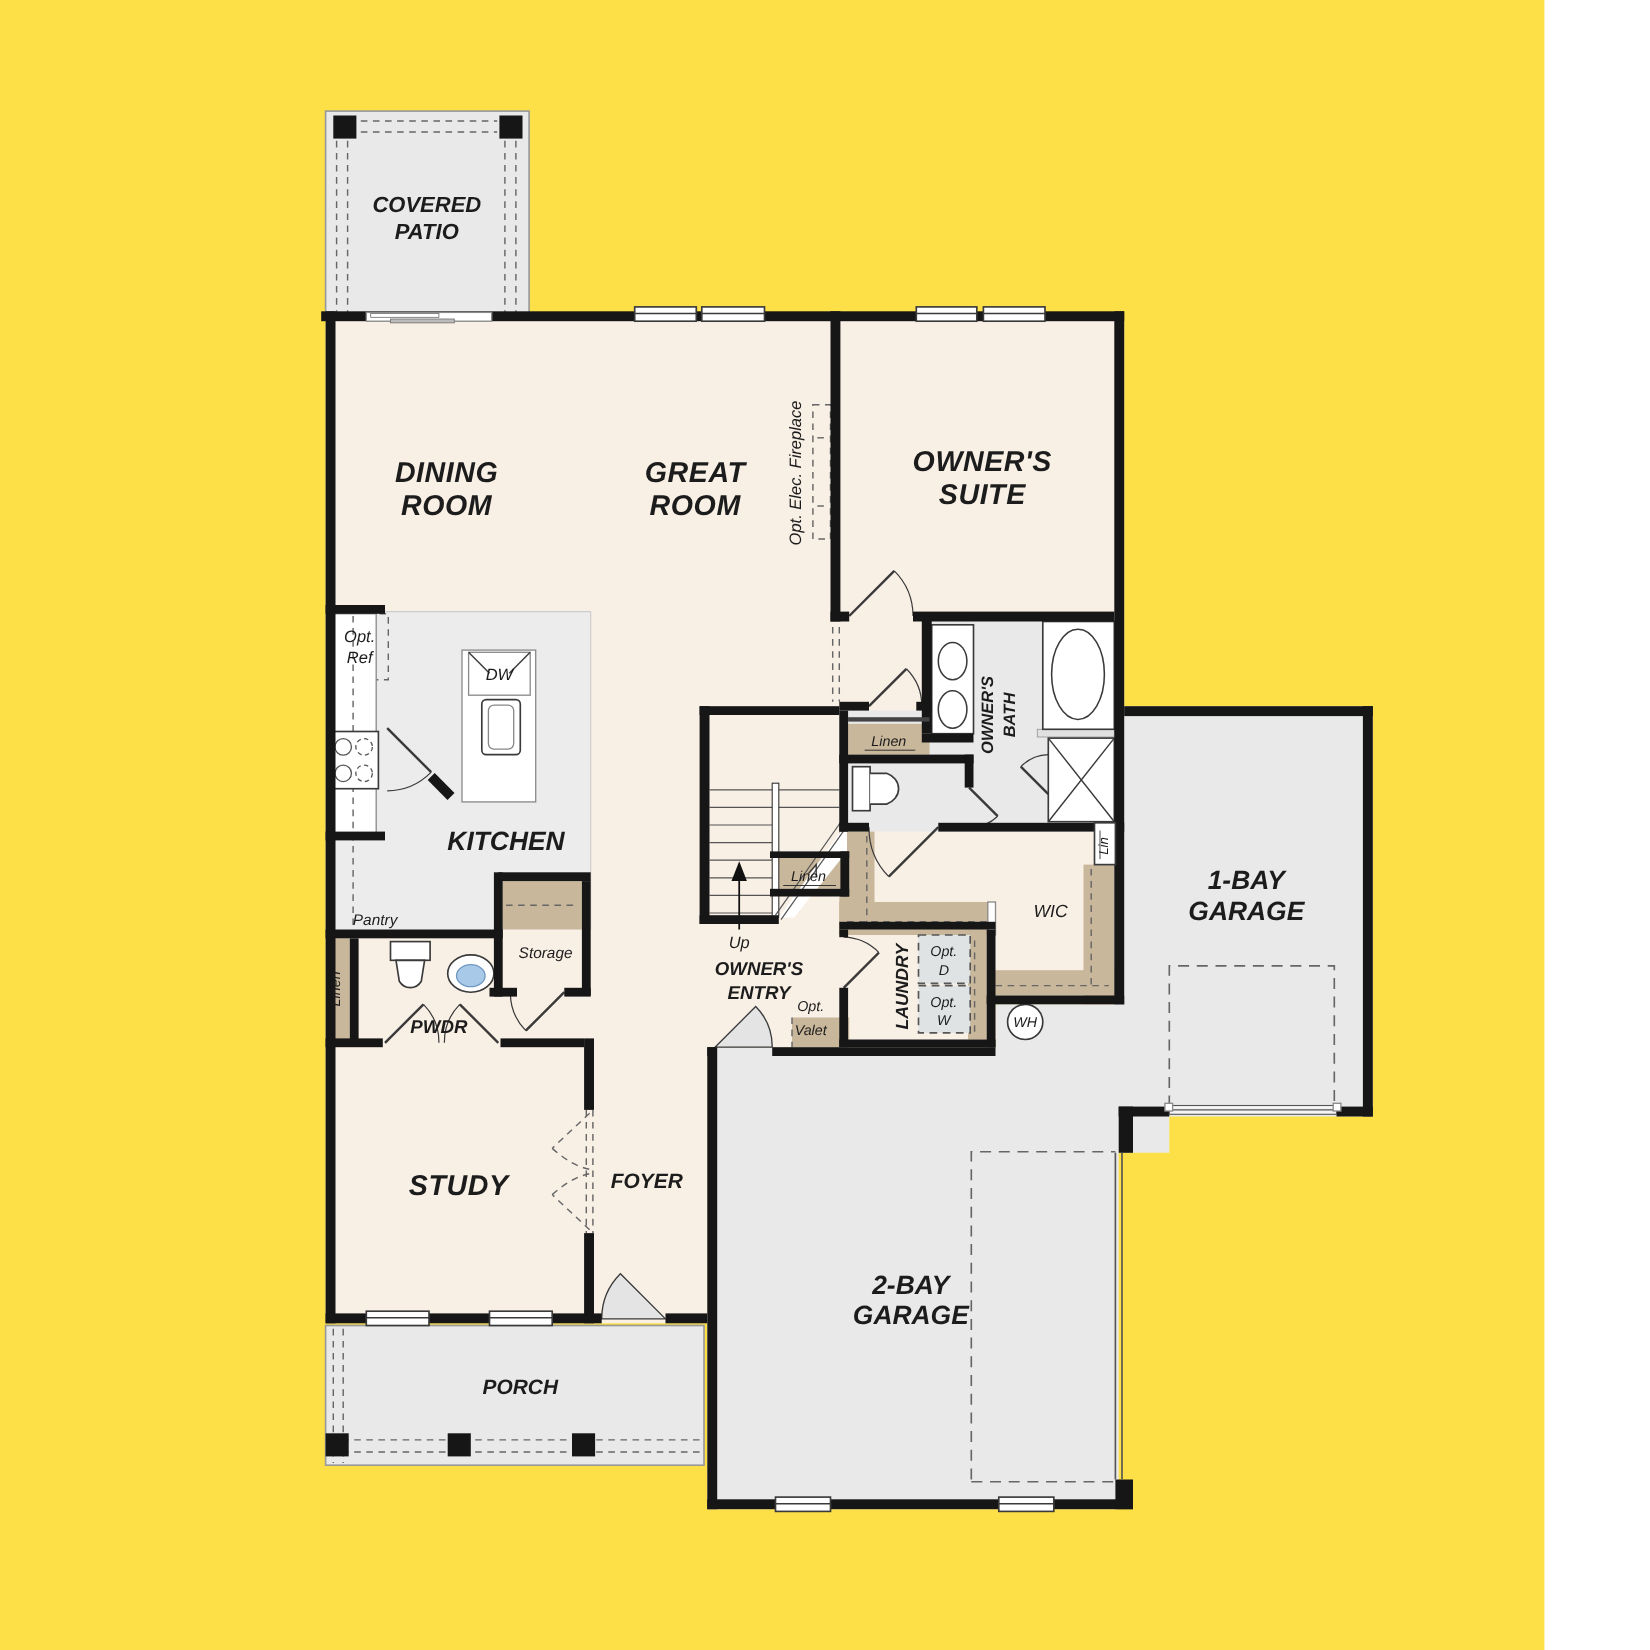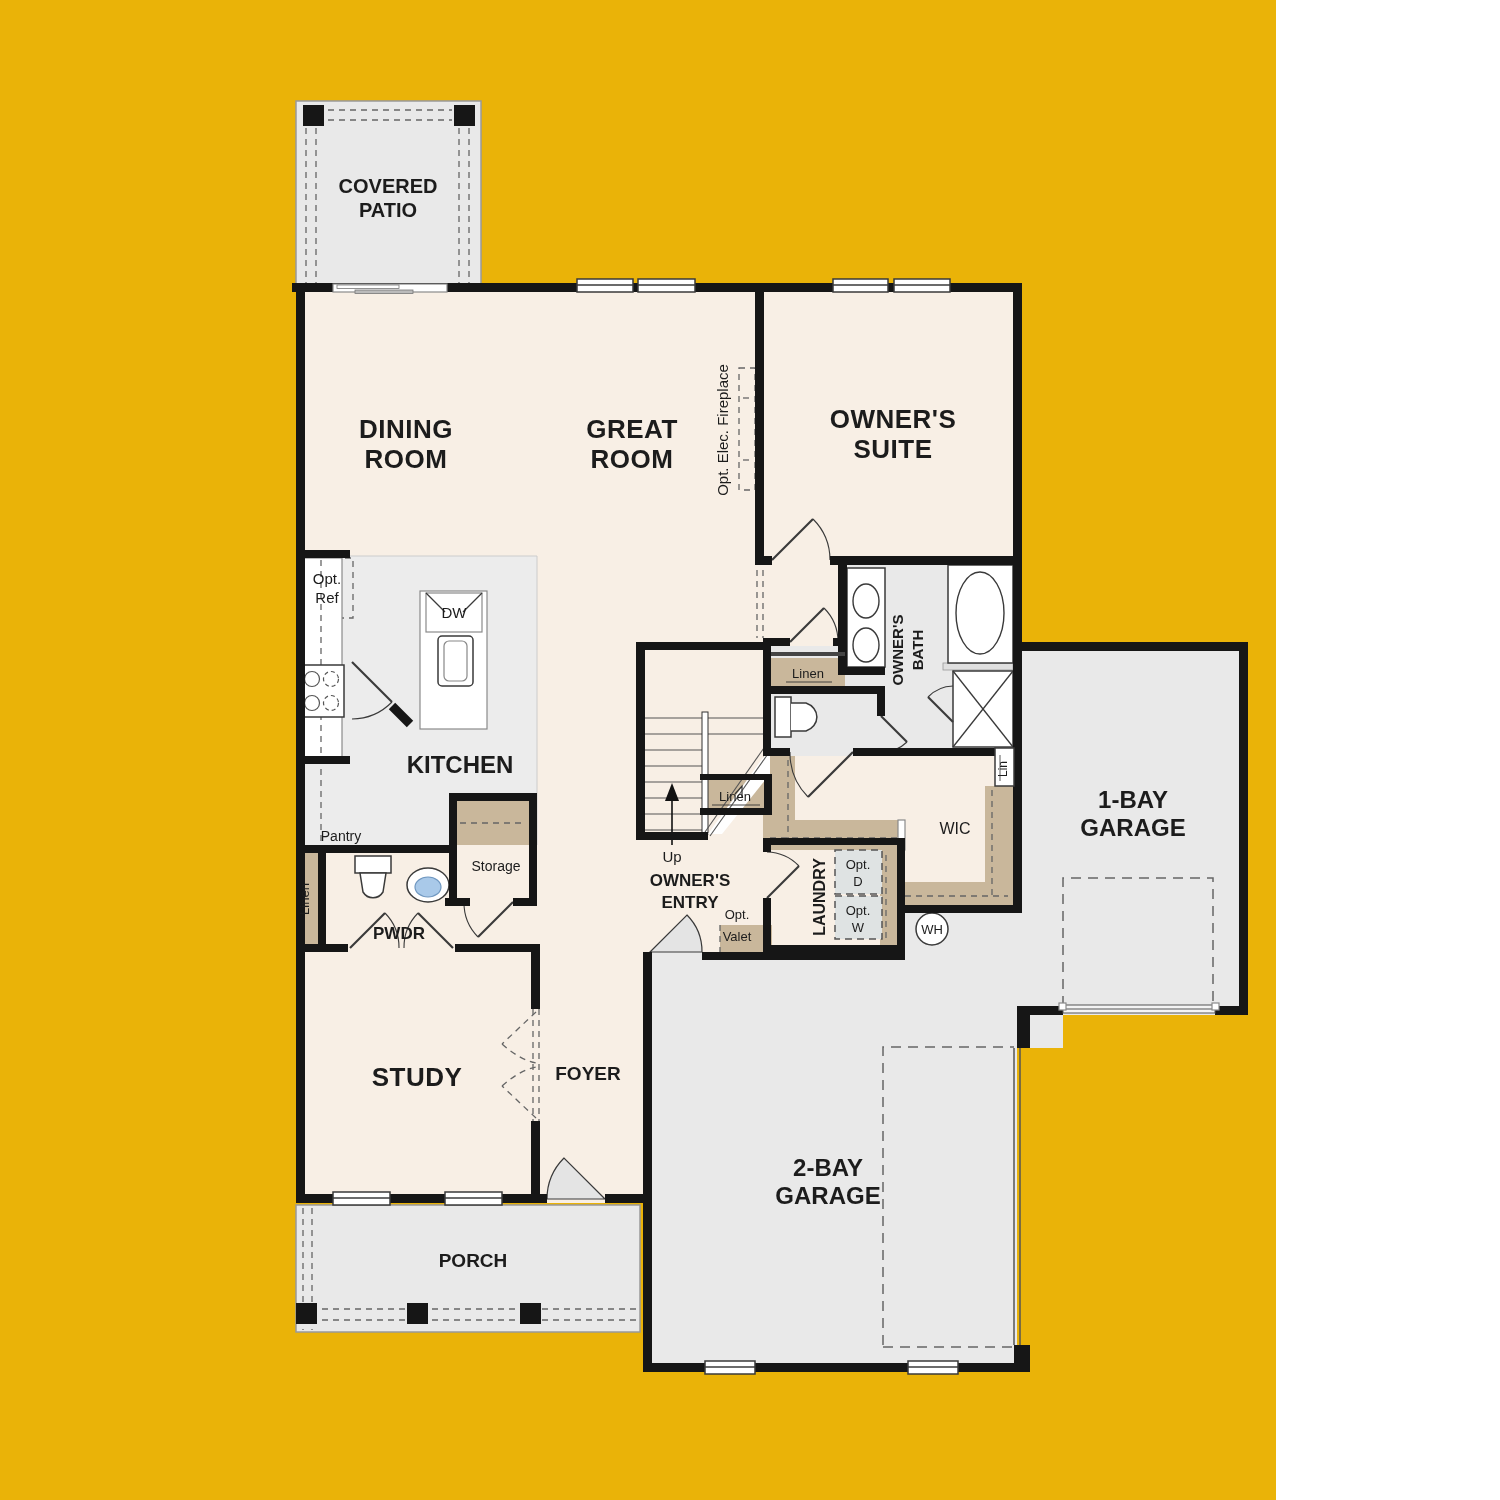--- a/index.html
+++ b/index.html
@@ -1,16 +1,16 @@
 <!DOCTYPE html>
 <html><head>
 <meta charset="utf-8">
 <style>
   html,body{margin:0;padding:0;background:#fff;}
-  .stage{width:1276px;height:1500px;position:relative;background:#eab308;}
+  .stage{width:1404px;height:1500px;position:relative;background:#fde047;font-style:italic;}
   svg{display:block;}
   .w{fill:#161616;}
   .beige{fill:#f8efe5;}
   .gray{fill:#e9e9e9;}
   .kgray{fill:#ececec;}
   .tan{fill:#c9b79b;}
   .optbox{fill:#dfe3e3;stroke:#555;stroke-width:1.5;stroke-dasharray:7 5;}
   .fx{fill:#fff;stroke:#3a3a3a;stroke-width:1.5;}
   .fxl{fill:#fff;stroke:#8a8a8a;stroke-width:1.2;}
   .thin{stroke:#3a3a3a;stroke-width:1.3;fill:none;}

